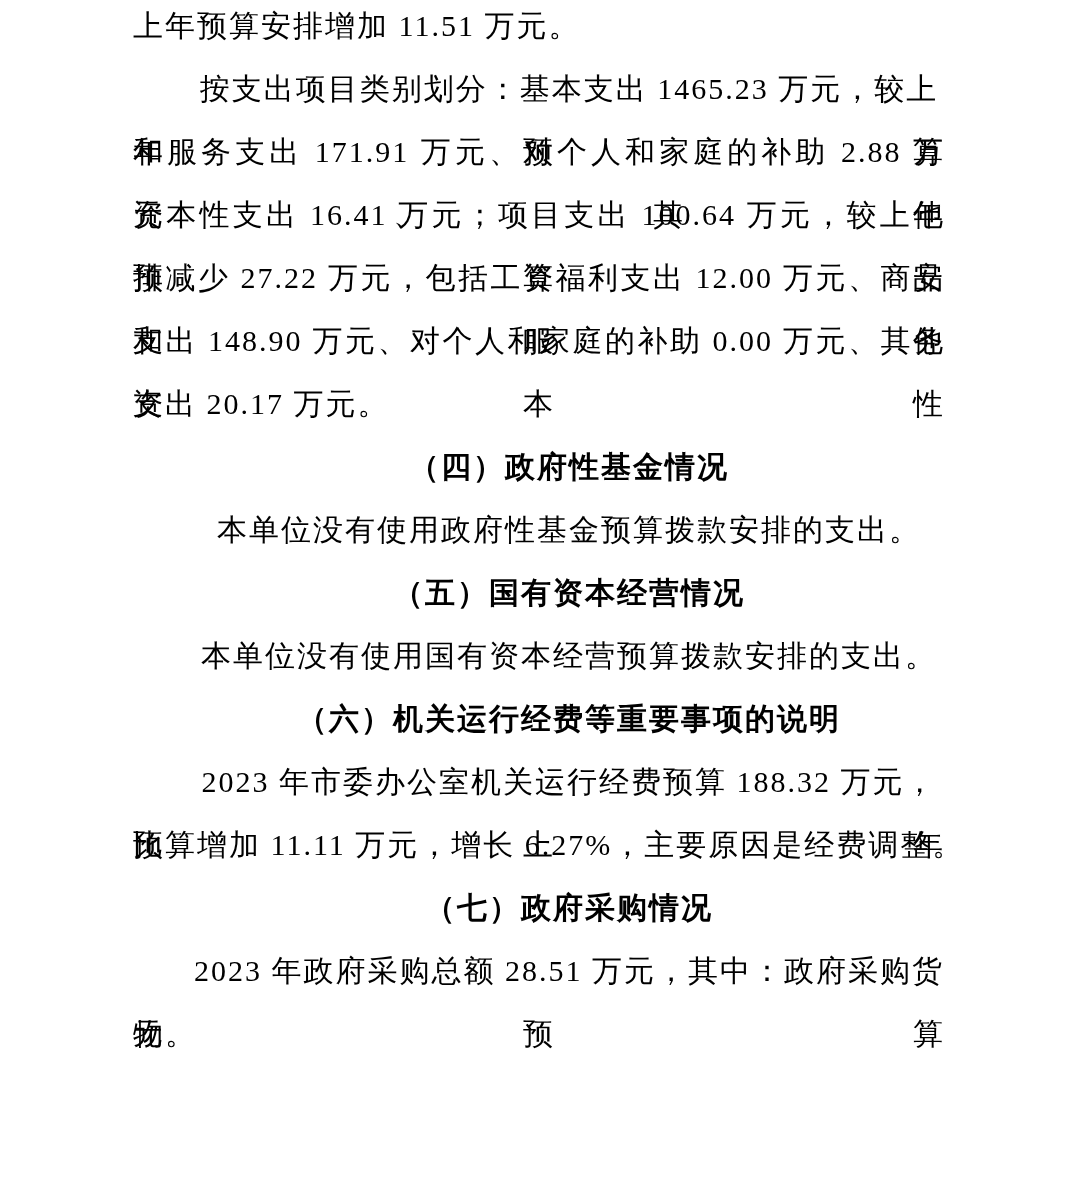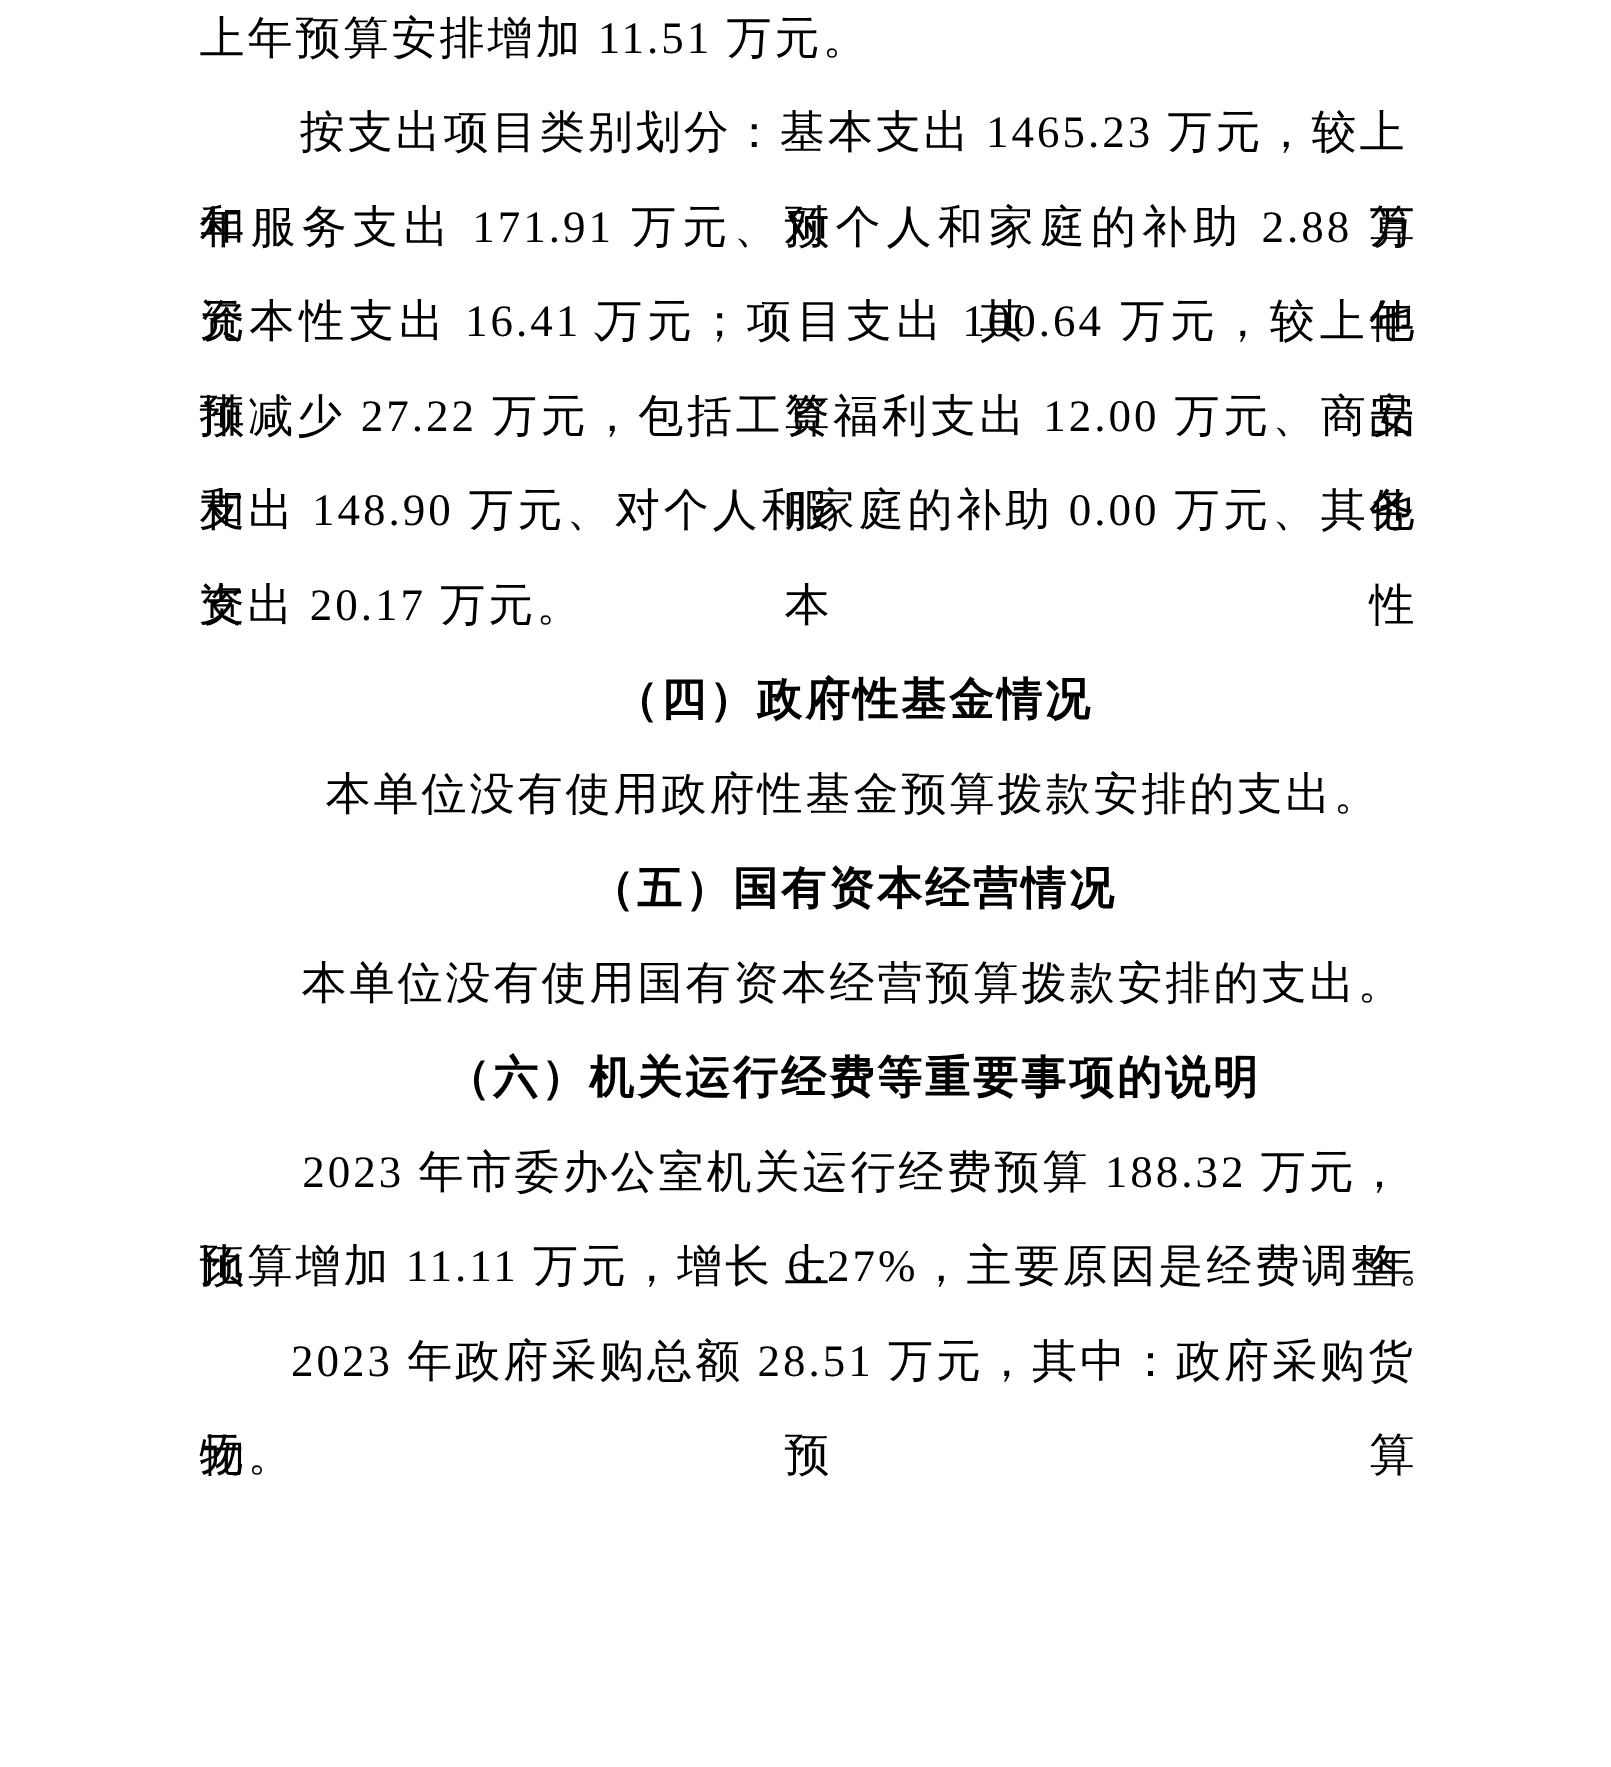--- a/index.html
+++ b/index.html
@@ -52,15 +52,16 @@
   <div class="line justify">排减少 27.22 万元，包括工资福利支出 12.00 万元、商品和服务</div>
   <div class="line justify">支出 148.90 万元、对个人和家庭的补助 0.00 万元、其他资本性</div>
   <div class="line">支出 20.17 万元。</div>
   <div class="line indent bold">（四）政府性基金情况</div>
   <div class="line indent">本单位没有使用政府性基金预算拨款安排的支出。</div>
   <div class="line indent bold">（五）国有资本经营情况</div>
   <div class="line indent">本单位没有使用国有资本经营预算拨款安排的支出。</div>
   <div class="line indent bold">（六）机关运行经费等重要事项的说明</div>
   <div class="line indent justify">2023 年市委办公室机关运行经费预算 188.32 万元，比上年</div>
   <div class="line">预算增加 11.11 万元，增长 6.27%，主要原因是经费调整。</div>
+  <div class="line indent bold">（七）政府采购情况</div>
   <div class="line indent justify">2023 年政府采购总额 28.51 万元，其中：政府采购货物预算</div>
   <div class="line">元。</div>
 </div>
 
 </body></html>

